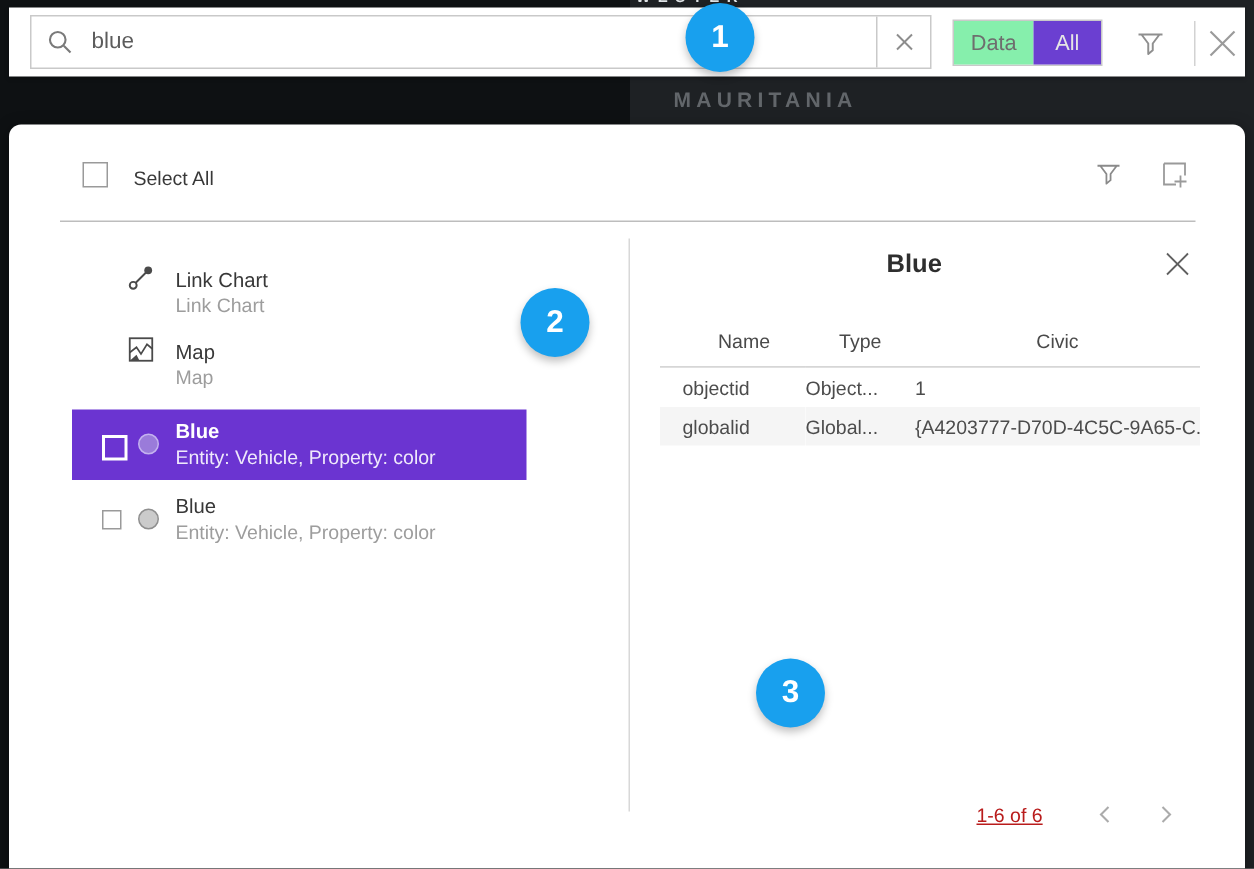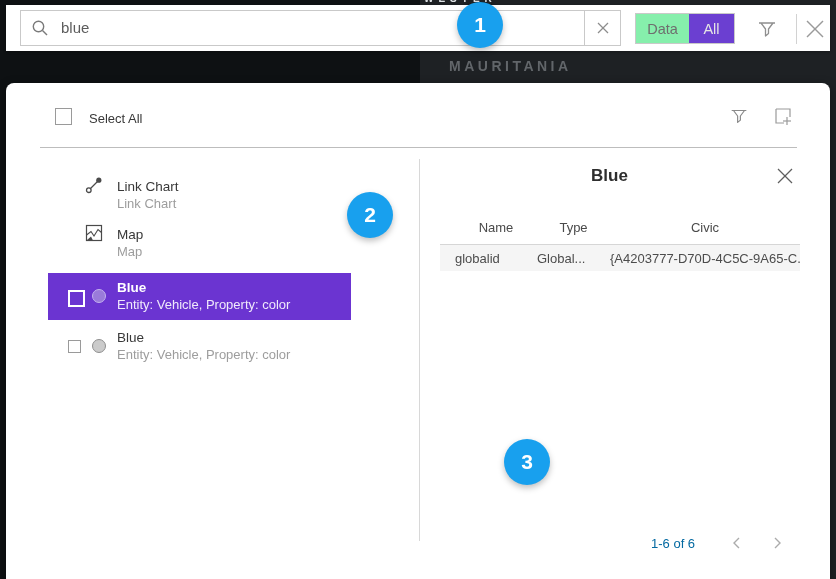--- a/index.html
+++ b/index.html
@@ -50,21 +50,21 @@
 
   
   .detail-title{position:absolute;left:413px;top:83px;width:381px;text-align:center;font-size:17px;font-weight:bold;color:#2e2e2e;}
   .detail-close{position:absolute;left:770px;top:84px;cursor:pointer;}
   .dtable{position:absolute;left:434px;top:133px;width:360px;font-size:13px;color:#4c4c4c;border-collapse:collapse;table-layout:fixed;}
   .dtable th{font-weight:normal;text-align:center;color:#4a4a4a;padding:4px 0 9px 0;border-bottom:1px solid #d6d6d6;}
   .dtable td{padding:0;height:26px;white-space:nowrap;overflow:hidden;}
   .dtable .c1{width:82px;padding-left:15px;}
   .dtable .c2{width:73px;}
   .dtable tr.stripe{background:#f5f5f5;}
-  .pagination-label{position:absolute;left:645px;top:453px;font-size:13px;color:#0369a1;}
+  .pagination-label{position:absolute;left:645px;top:453px;font-size:13px;color:#b91c1c;text-decoration:underline;}
   .page-prev{position:absolute;left:724px;top:453px;cursor:pointer;}
   .page-next{position:absolute;left:764px;top:453px;cursor:pointer;}
 
   
   .badge{position:absolute;width:46px;height:46px;border-radius:50%;background:#18a0ee;color:#fff;font-size:21px;font-weight:bold;display:flex;align-items:center;justify-content:center;box-shadow:0 3px 6px rgba(0,0,0,.25);z-index:50;}
   .badge-1{left:457px;top:2px;}
   .badge-2{left:347px;top:192px;}
   .badge-3{left:504px;top:439px;}
 </style>
 </head>
@@ -171,20 +171,25 @@
 
     <table class="dtable">
       <thead>
         <tr>
           <th class="c1">Name</th>
           <th class="c2">Type</th>
           <th>Civic</th>
         </tr>
       </thead>
       <tbody>
+        <tr>
+          <td class="c1">objectid</td>
+          <td class="c2">Object...</td>
+          <td>1</td>
+        </tr>
         <tr class="stripe">
           <td class="c1">globalid</td>
           <td class="c2">Global...</td>
           <td>{A4203777-D70D-4C5C-9A65-C...</td>
         </tr>
       </tbody>
     </table>
 
     <div class="pagination-label">1-6 of 6</div>
     <span class="page-prev">

